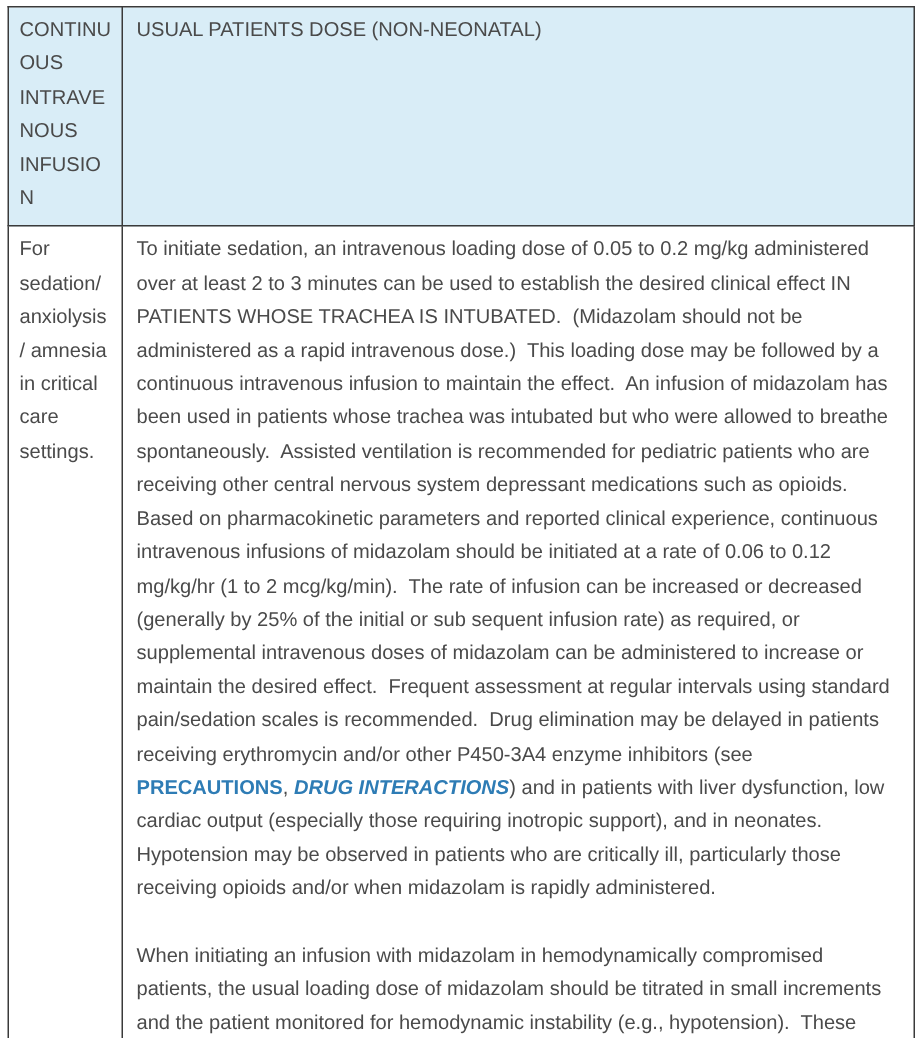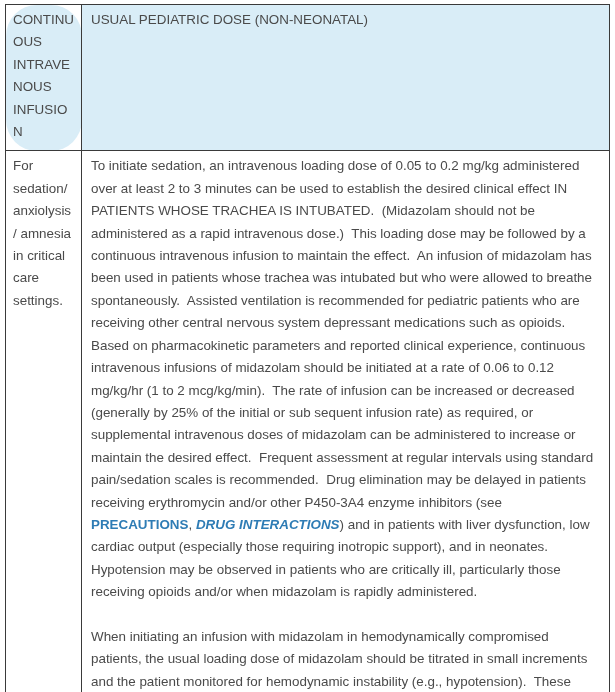--- a/index.html
+++ b/index.html
@@ -33,21 +33,21 @@
     border: 1px solid var(--border);
     vertical-align: top;
     font-size: 13.4px;
     line-height: 22.4px;
     color: var(--text);
   }
   td.hdr {
     background: var(--header-bg);
     color: var(--header-text);
   }
-  td.cell-pad { padding: 4px 7px 7px 7px; border-radius: 31px; }
+  td.cell-pad { padding: 4px 7px 7px 7px; }
   td.cell-pad-wide { padding: 4px 8px 10px 9px; }
   .wrapword {
     overflow-wrap: break-word;
     word-wrap: break-word;
     word-break: break-word;
   }
   .prewrap { white-space: pre-wrap; }
   .para + .para { margin-top: 22.4px; }
   a.doc-link, .doc-link {
     color: var(--link);
@@ -61,21 +61,21 @@
 
 <div class="page">
   <table class="dose-table">
     <colgroup>
       <col class="c1">
       <col class="c2">
     </colgroup>
     <tbody>
       <tr>
         <td class="hdr cell-pad wrapword prewrap">CONTINUOUS INTRAVENOUS INFUSION</td>
-        <td class="hdr cell-pad-wide wrapword prewrap">USUAL PEDIATRIC DOSE (NON-NEONATAL)</td>
+        <td class="hdr cell-pad-wide wrapword prewrap">USUAL PATIENTS DOSE (NON-NEONATAL)</td>
       </tr>
       <tr>
         <td class="cell-pad wrapword prewrap">For sedation/ anxiolysis / amnesia in critical care settings.</td>
         <td class="cell-pad-wide wrapword">
           <div class="para prewrap"><span>To initiate sedation, an intravenous loading dose of 0.05 to 0.2 mg/kg administered over at least 2 to 3 minutes can be used to establish the desired clinical effect IN PATIENTS WHOSE TRACHEA IS INTUBATED.  (Midazolam should not be administered as a rapid intravenous dose.)  This loading dose may be followed by a continuous intravenous infusion to maintain the effect.  An infusion of midazolam has been used in patients whose trachea was intubated but who were allowed to breathe spontaneously.  Assisted ventilation is recommended for pediatric patients who are receiving other central nervous system depressant medications such as opioids.  Based on pharmacokinetic parameters and reported clinical experience, continuous intravenous infusions of midazolam should be initiated at a rate of 0.06 to 0.12 mg/kg/hr (1 to 2 mcg/kg/min).  The rate of infusion can be increased or decreased (generally by 25% of the initial or sub sequent infusion rate) as required, or supplemental intravenous doses of midazolam can be administered to increase or maintain the desired effect.  Frequent assessment at regular intervals using standard pain/sedation scales is recommended.  Drug elimination may be delayed in patients receiving erythromycin and/or other P450-3A4 enzyme inhibitors (see </span><a class="doc-link">PRECAUTIONS</a><span>, </span><a class="doc-link italic">DRUG INTERACTIONS</a><span>) and in patients with liver dysfunction, low cardiac output (especially those requiring inotropic support), and in neonates.  Hypotension may be observed in patients who are critically ill, particularly those receiving opioids and/or when midazolam is rapidly administered.</span></div>
           <div class="para prewrap">When initiating an infusion with midazolam in hemodynamically compromised patients, the usual loading dose of midazolam should be titrated in small increments and the patient monitored for hemodynamic instability (e.g., hypotension).  These patients are also vulnerable to the respiratory depressant effects of midazolam and require careful monitoring of respiratory rate and oxygen saturation.</div>
         </td>
       </tr>
     </tbody>
   </table>

